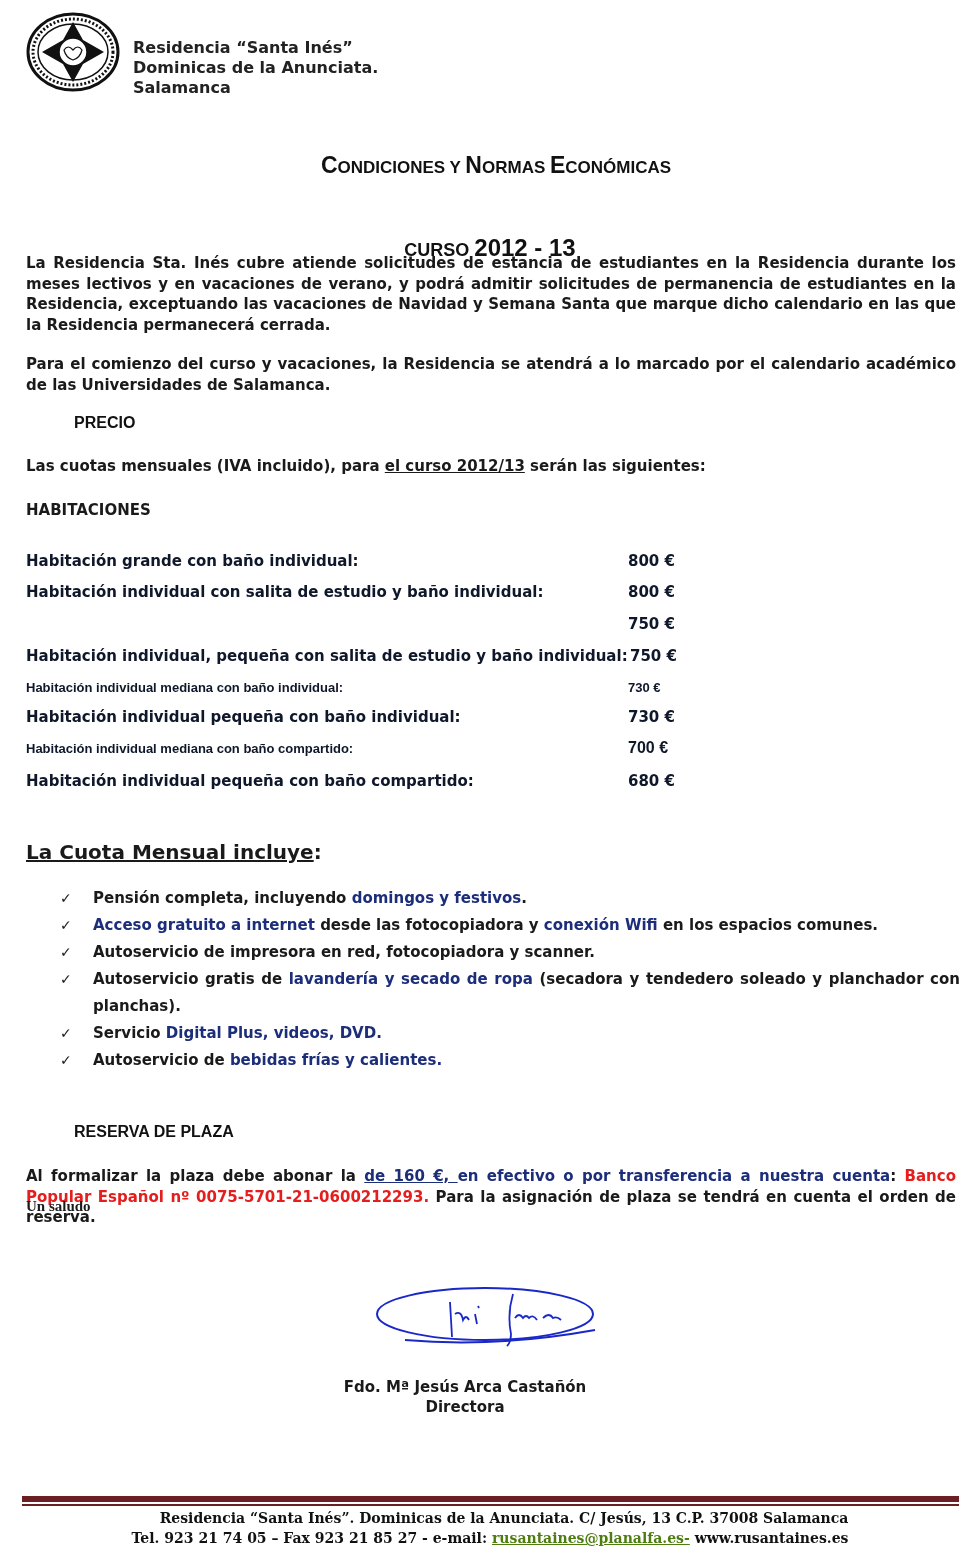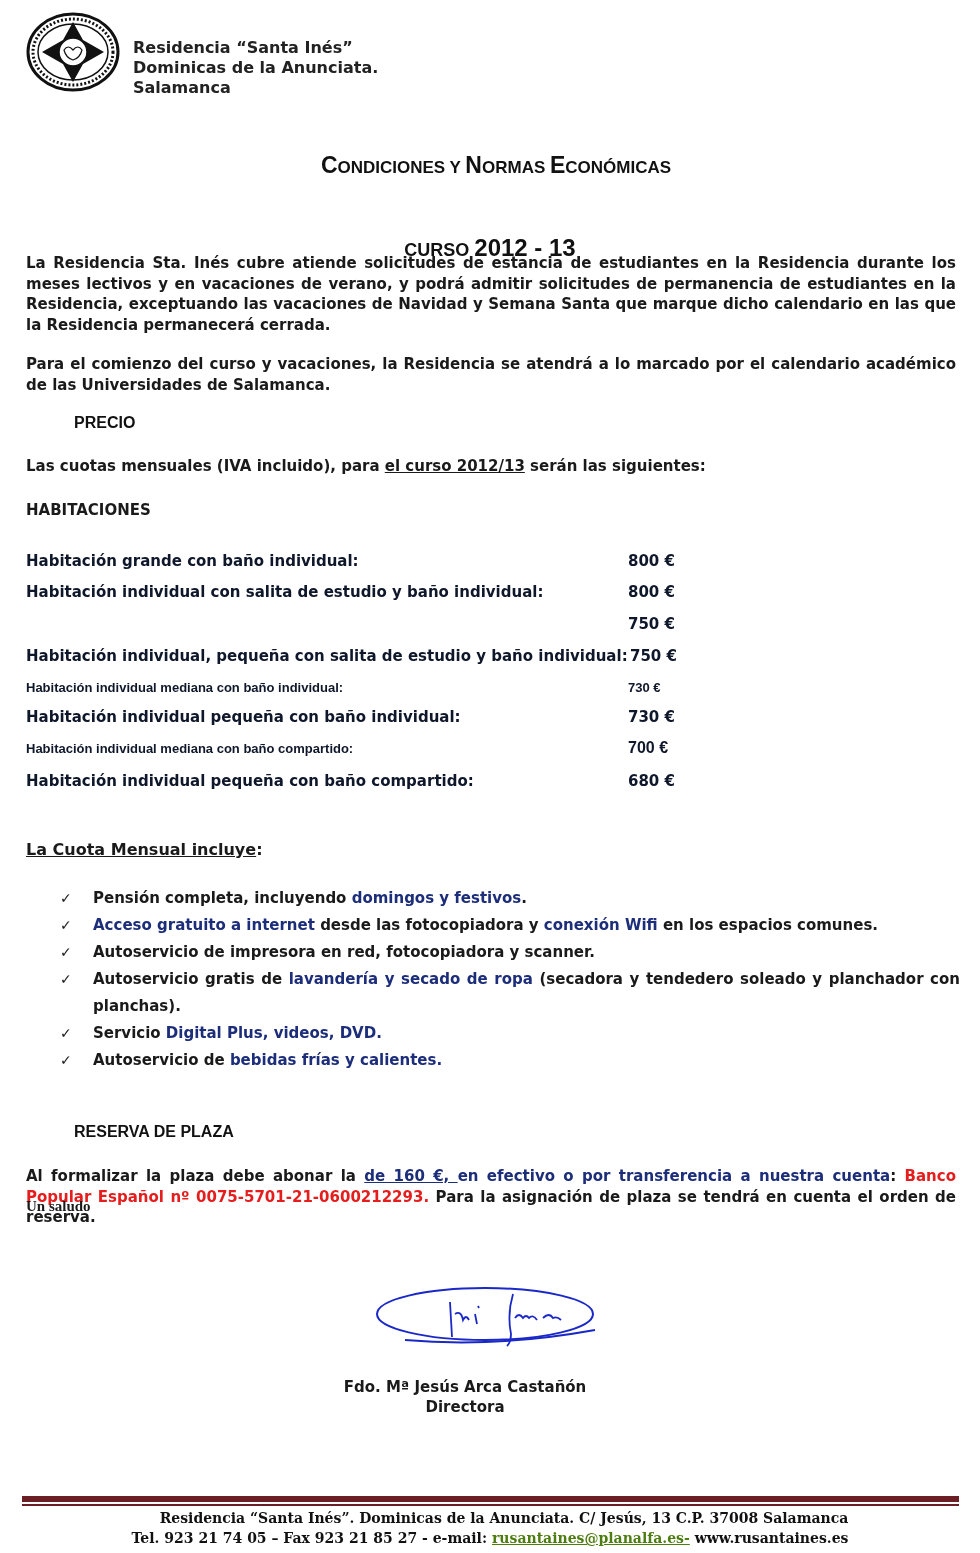--- a/index.html
+++ b/index.html
@@ -92,21 +92,21 @@
   </div>
 <div class="abs row small" style="top:741px;">
     <span class="name">Habitación individual mediana  con  baño compartido:</span>
     <span class="price" style="font-size:16px;top:-2px;">700  €</span>
   </div>
 <div class="abs row big" style="top:772px;">
     <span class="name">Habitación individual pequeña con baño compartido:</span>
     <span class="price">680 €</span>
   </div>
 
-<div class="abs lbl" style="top:840px;font-size:16px;">
+<div class="abs lbl" style="top:840px;font-size:20px;">
   <span class="u">La Cuota Mensual incluye</span><span>:</span>
 </div>
 <div class="abs list" style="top:885px;">
   <div class="li"><span class="chk">✓</span><span>Pensión completa, incluyendo </span><span class="blue">domingos y festivos</span><span>.</span></div>
   <div class="li"><span class="chk">✓</span><span class="blue">Acceso gratuito a internet</span><span> desde las fotocopiadora y </span><span class="blue">conexión Wifi</span><span> en los espacios comunes.</span></div>
   <div class="li"><span class="chk">✓</span><span>Autoservicio de impresora en red, fotocopiadora y scanner.</span></div>
   <div class="li"><span class="chk">✓</span><span>Autoservicio gratis de </span><span class="blue">lavandería y secado de ropa</span><span> (secadora y tendedero soleado y planchador con planchas).</span></div>
   <div class="li"><span class="chk">✓</span><span>Servicio </span><span class="blue">Digital Plus, videos, DVD.</span></div>
   <div class="li"><span class="chk">✓</span><span>Autoservicio de </span><span class="blue">bebidas frías y calientes.</span></div>
 </div>

